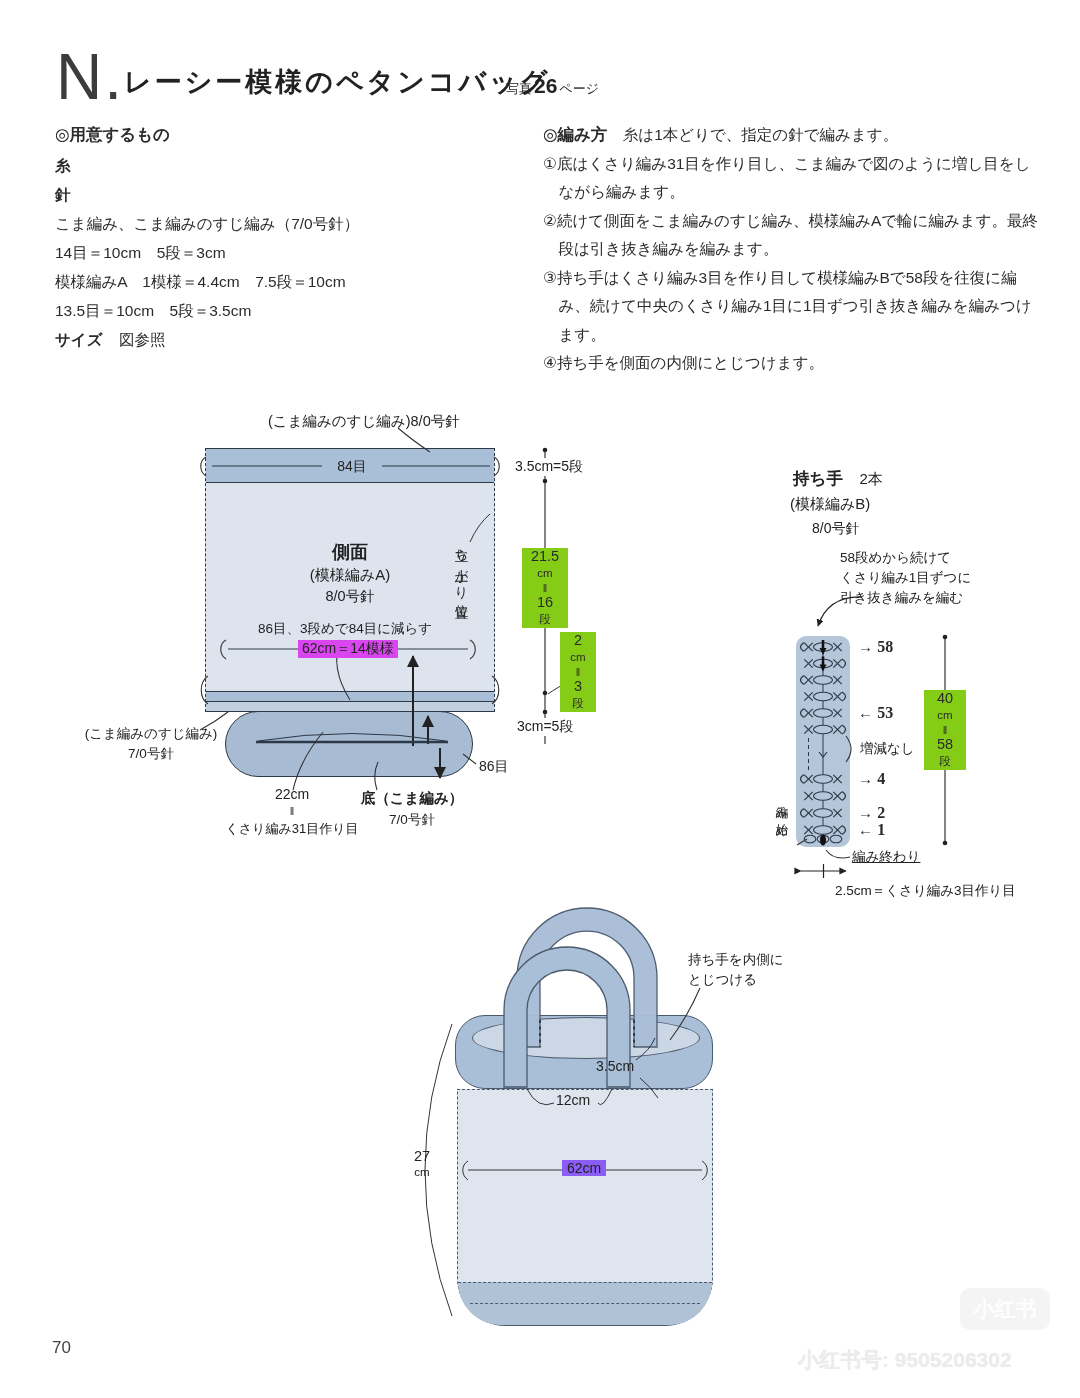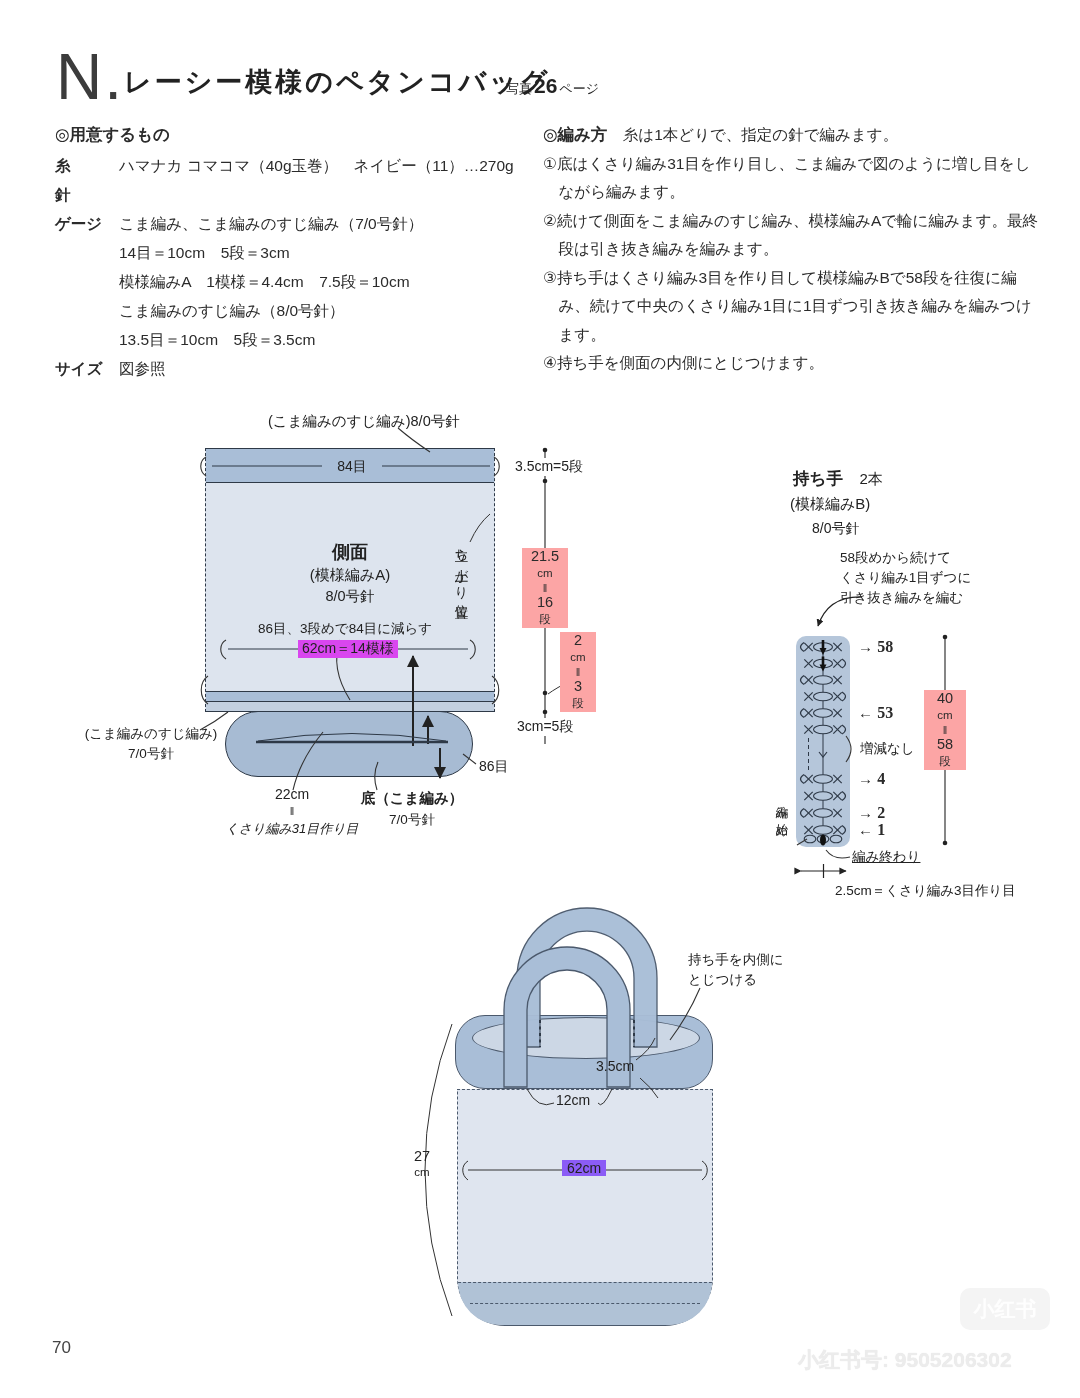--- a/index.html
+++ b/index.html
@@ -30,21 +30,21 @@
   .bag-band{left:455px;top:1015px;width:258px;height:74px;background:#a9bed7;border:1.3px solid #4b596c;border-radius:30px;z-index:2;box-sizing:border-box;}
   .bag-opening{left:472px;top:1017px;width:226px;height:40px;background:#ccd7e5;border:1.1px solid #4b596c;border-radius:50%;z-index:3;}
   .bag-body{left:457px;top:1089px;width:256px;height:237px;background:#dfe5ef;border-left:1.3px dashed #4b596c;border-right:1.3px dashed #4b596c;border-bottom:1.4px solid #4b596c;border-top:1.2px dashed #4b596c;border-radius:0 0 48px 48px;z-index:2;box-sizing:border-box;}
   .bag-bottom{left:458px;top:1282px;width:254px;height:43px;background:#b0c2d6;border-top:1.2px dashed #4b596c;border-radius:0 0 46px 46px;z-index:2;box-sizing:border-box;}
   .bag-bottom-line{left:470px;top:1303px;width:230px;height:0;border-top:1.2px dashed #4b596c;z-index:3;}
   
   .lbl{z-index:10;color:#222;}
   .c{text-align:center;}
   .wbg{background:#fff;padding:0 3px;}
   .vtext{writing-mode:vertical-rl;text-orientation:upright;letter-spacing:2px;}
-  .dimstack{display:flex;flex-direction:column;align-items:center;line-height:17px;background:#fca5a5;z-index:10;}
+  .dimstack{display:flex;flex-direction:column;align-items:center;line-height:17px;background:#84cc16;z-index:10;}
   .dimstack .n{font-size:14.5px;} .dimstack .u{font-size:11.5px;} .dimstack .e{font-size:11px;line-height:12px;}
   .rowlab{font-size:15px;z-index:10;} .rowlab .num{font-weight:700;font-family:"Liberation Serif","DejaVu Serif",serif;font-size:16px;}
   .footer-num{left:52px;top:1338px;font-size:17px;color:#444;z-index:10;}
   .wm-badge{left:960px;top:1288px;width:90px;height:42px;background:#f4f4f4;color:#fefefe;border-radius:10px;font-size:21px;font-weight:700;line-height:42px;text-align:center;z-index:10;}
   .wm-id{left:798px;top:1346px;font-size:21px;font-weight:700;color:#ececec;text-shadow:0 0 1px #e0e0e0;z-index:10;}
 </style>
 </head>
 <body>
 
 <div id="page">
@@ -112,32 +112,29 @@
   </svg>
 
   <div class="abs big-letter">N.</div>
   <div class="abs title">レーシー模様のペタンコバッグ</div>
   <div class="abs photo-ref"><span>写真</span><b>26</b><span>ページ</span></div>
 
   <div class="abs materials">
     <div class="m-heading">◎用意するもの</div>
     <div class="m-row">
       <span class="m-label">糸</span>
-      <span>ハマナカ コマコマ（40g玉巻）　ネイビー（11）…270g</span>
     </div>
     <div class="m-row">
       <span class="m-label">針</span>
     </div>
     <div class="m-row">
-      <span class="m-label">ゲージ</span>
       <span>
         <div>こま編み、こま編みのすじ編み（7/0号針）</div>
         <div>14目＝10cm　5段＝3cm</div>
         <div>模様編みA　1模様＝4.4cm　7.5段＝10cm</div>
-        <div>こま編みのすじ編み（8/0号針）</div>
         <div>13.5目＝10cm　5段＝3.5cm</div>
       </span>
     </div>
     <div class="m-row">
       <span class="m-label">サイズ</span>
       <span>図参照</span>
     </div>
   </div>
 
   <div class="abs instructions">
@@ -165,21 +162,21 @@
   <div class="abs lbl" style="left:258px;top:620px;font-size:13.5px;">86目、3段めで84目に減らす</div>
   <div class="abs lbl" style="left:298px;top:640px;font-size:14px;background:#d946ef;padding:0 4px;">62cm＝14模様</div>
   <div class="abs lbl c" style="left:80px;top:724px;width:142px;font-size:13.5px;line-height:20px;">
     <div>(こま編みのすじ編み)</div>
     <div>7/0号針</div>
   </div>
   <div class="abs lbl" style="left:479px;top:758px;font-size:14px;">86目</div>
   <div class="abs lbl c" style="left:216px;top:786px;width:152px;line-height:17px;text-align:center;">
     <div style="font-size:14px;">22cm</div>
     <div style="font-size:11px;">‖</div>
-    <div style="font-size:13px;font-style:italic;">くさり編み31目作り目</div>
+    <div style="font-size:13px;">くさり編み31目作り目</div>
   </div>
   <div class="abs lbl c" style="left:356px;top:788px;width:112px;line-height:21px;">
     <div style="font-size:14.5px;font-weight:600;">底（こま編み）</div>
     <div style="font-size:13.5px;">7/0号針</div>
   </div>
   <div class="abs lbl wbg" style="left:512px;top:458px;font-size:14px;">3.5cm=5段</div>
   <div class="abs dimstack" style="left:522px;top:548px;width:46px;">
     <span class="n">21.5</span>
     <span class="u">cm</span>
     <span class="e">‖</span>

